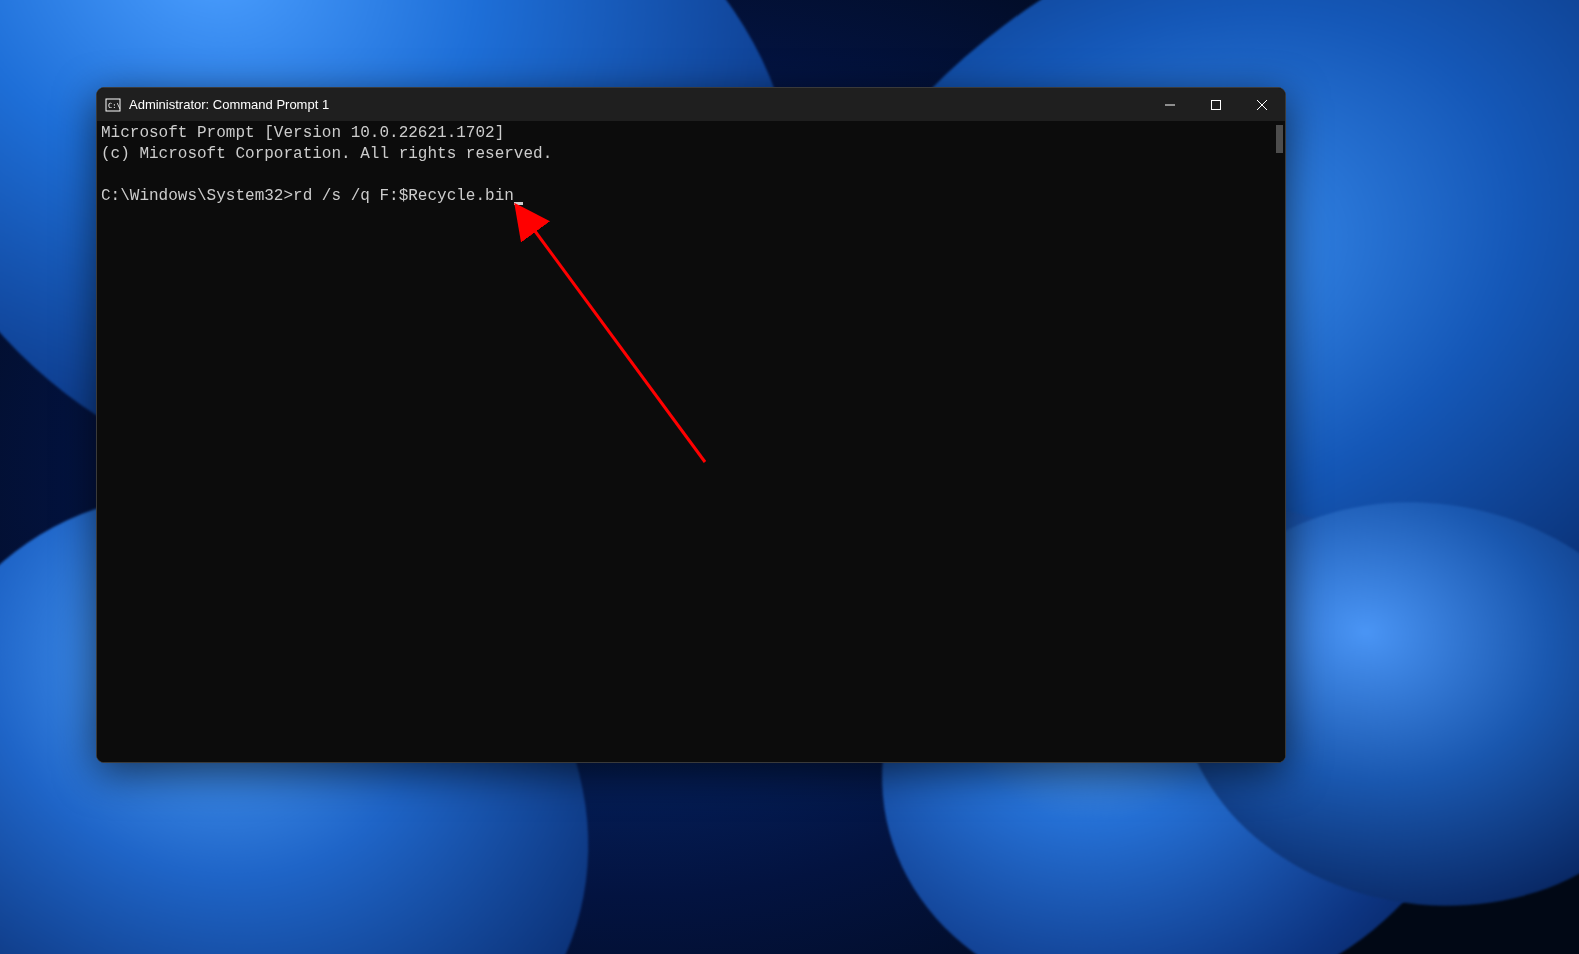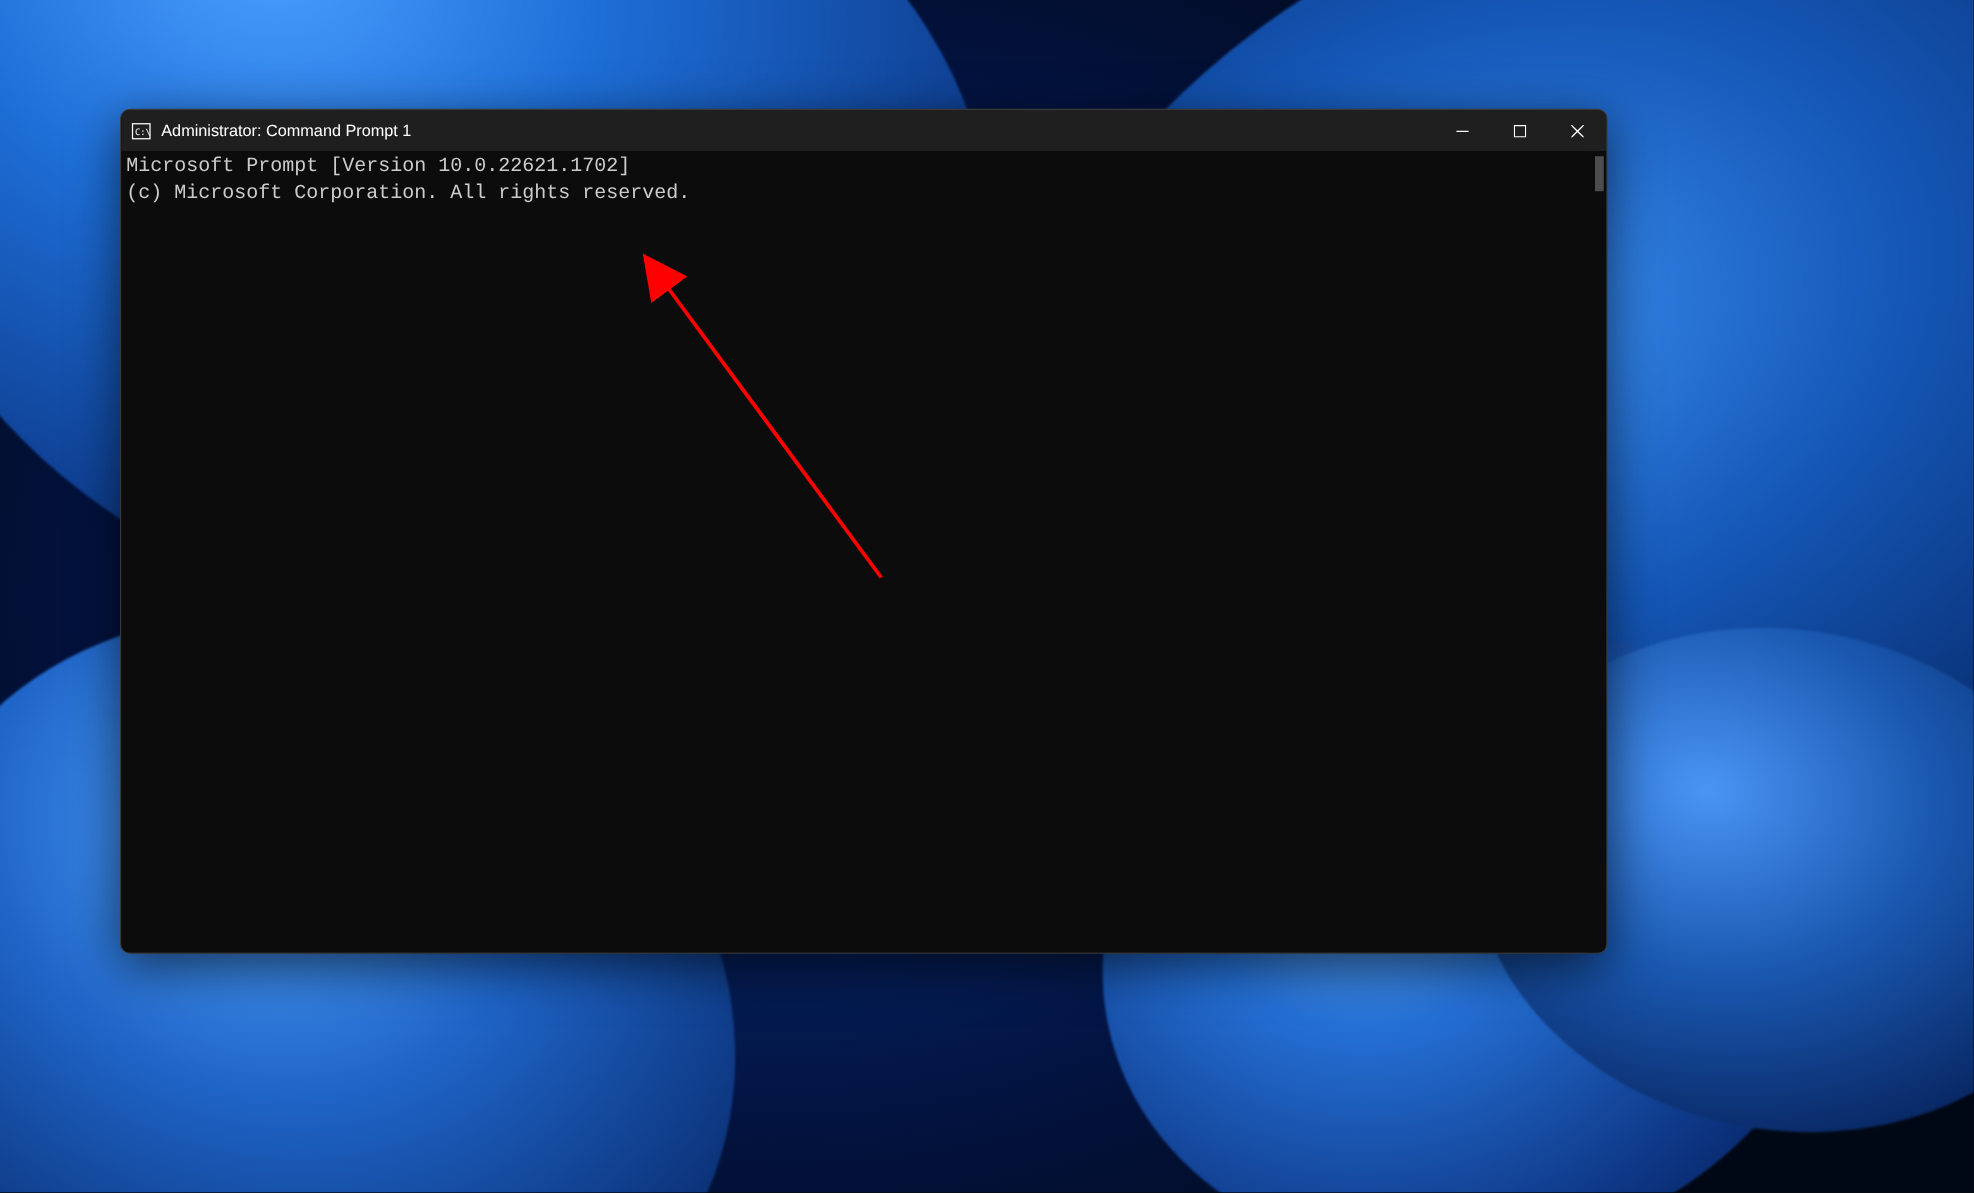--- a/index.html
+++ b/index.html
@@ -185,21 +185,21 @@
           <line x1="10" y1="0" x2="0" y2="10" stroke="#ffffff" stroke-width="1"></line>
         </svg>
       </div>
     </div>
   </div>
 
   <div class="terminal-area">
     <div class="terminal-content"><span>Microsoft Prompt [Version 10.0.22621.1702]</span>
 <span>(c) Microsoft Corporation. All rights reserved.</span>
 <span></span>
-</div>
+<span class="prompt-line"><span>C:\Windows\System32&gt;</span><span>rd /s /q F:$Recycle.bin</span><span class="cursor"></span></span></div>
     <div class="scrollbar-track">
       <div class="scrollbar-thumb"></div>
     </div>
   </div>
 </div>
 
 <svg class="annotation-arrow" width="220" height="280">
   <defs>
     <marker id="arrowhead" markerWidth="12" markerHeight="12" refX="2" refY="6" orient="auto">
       <polygon points="0 0, 12 6, 0 12" fill="#ff0000"></polygon>

